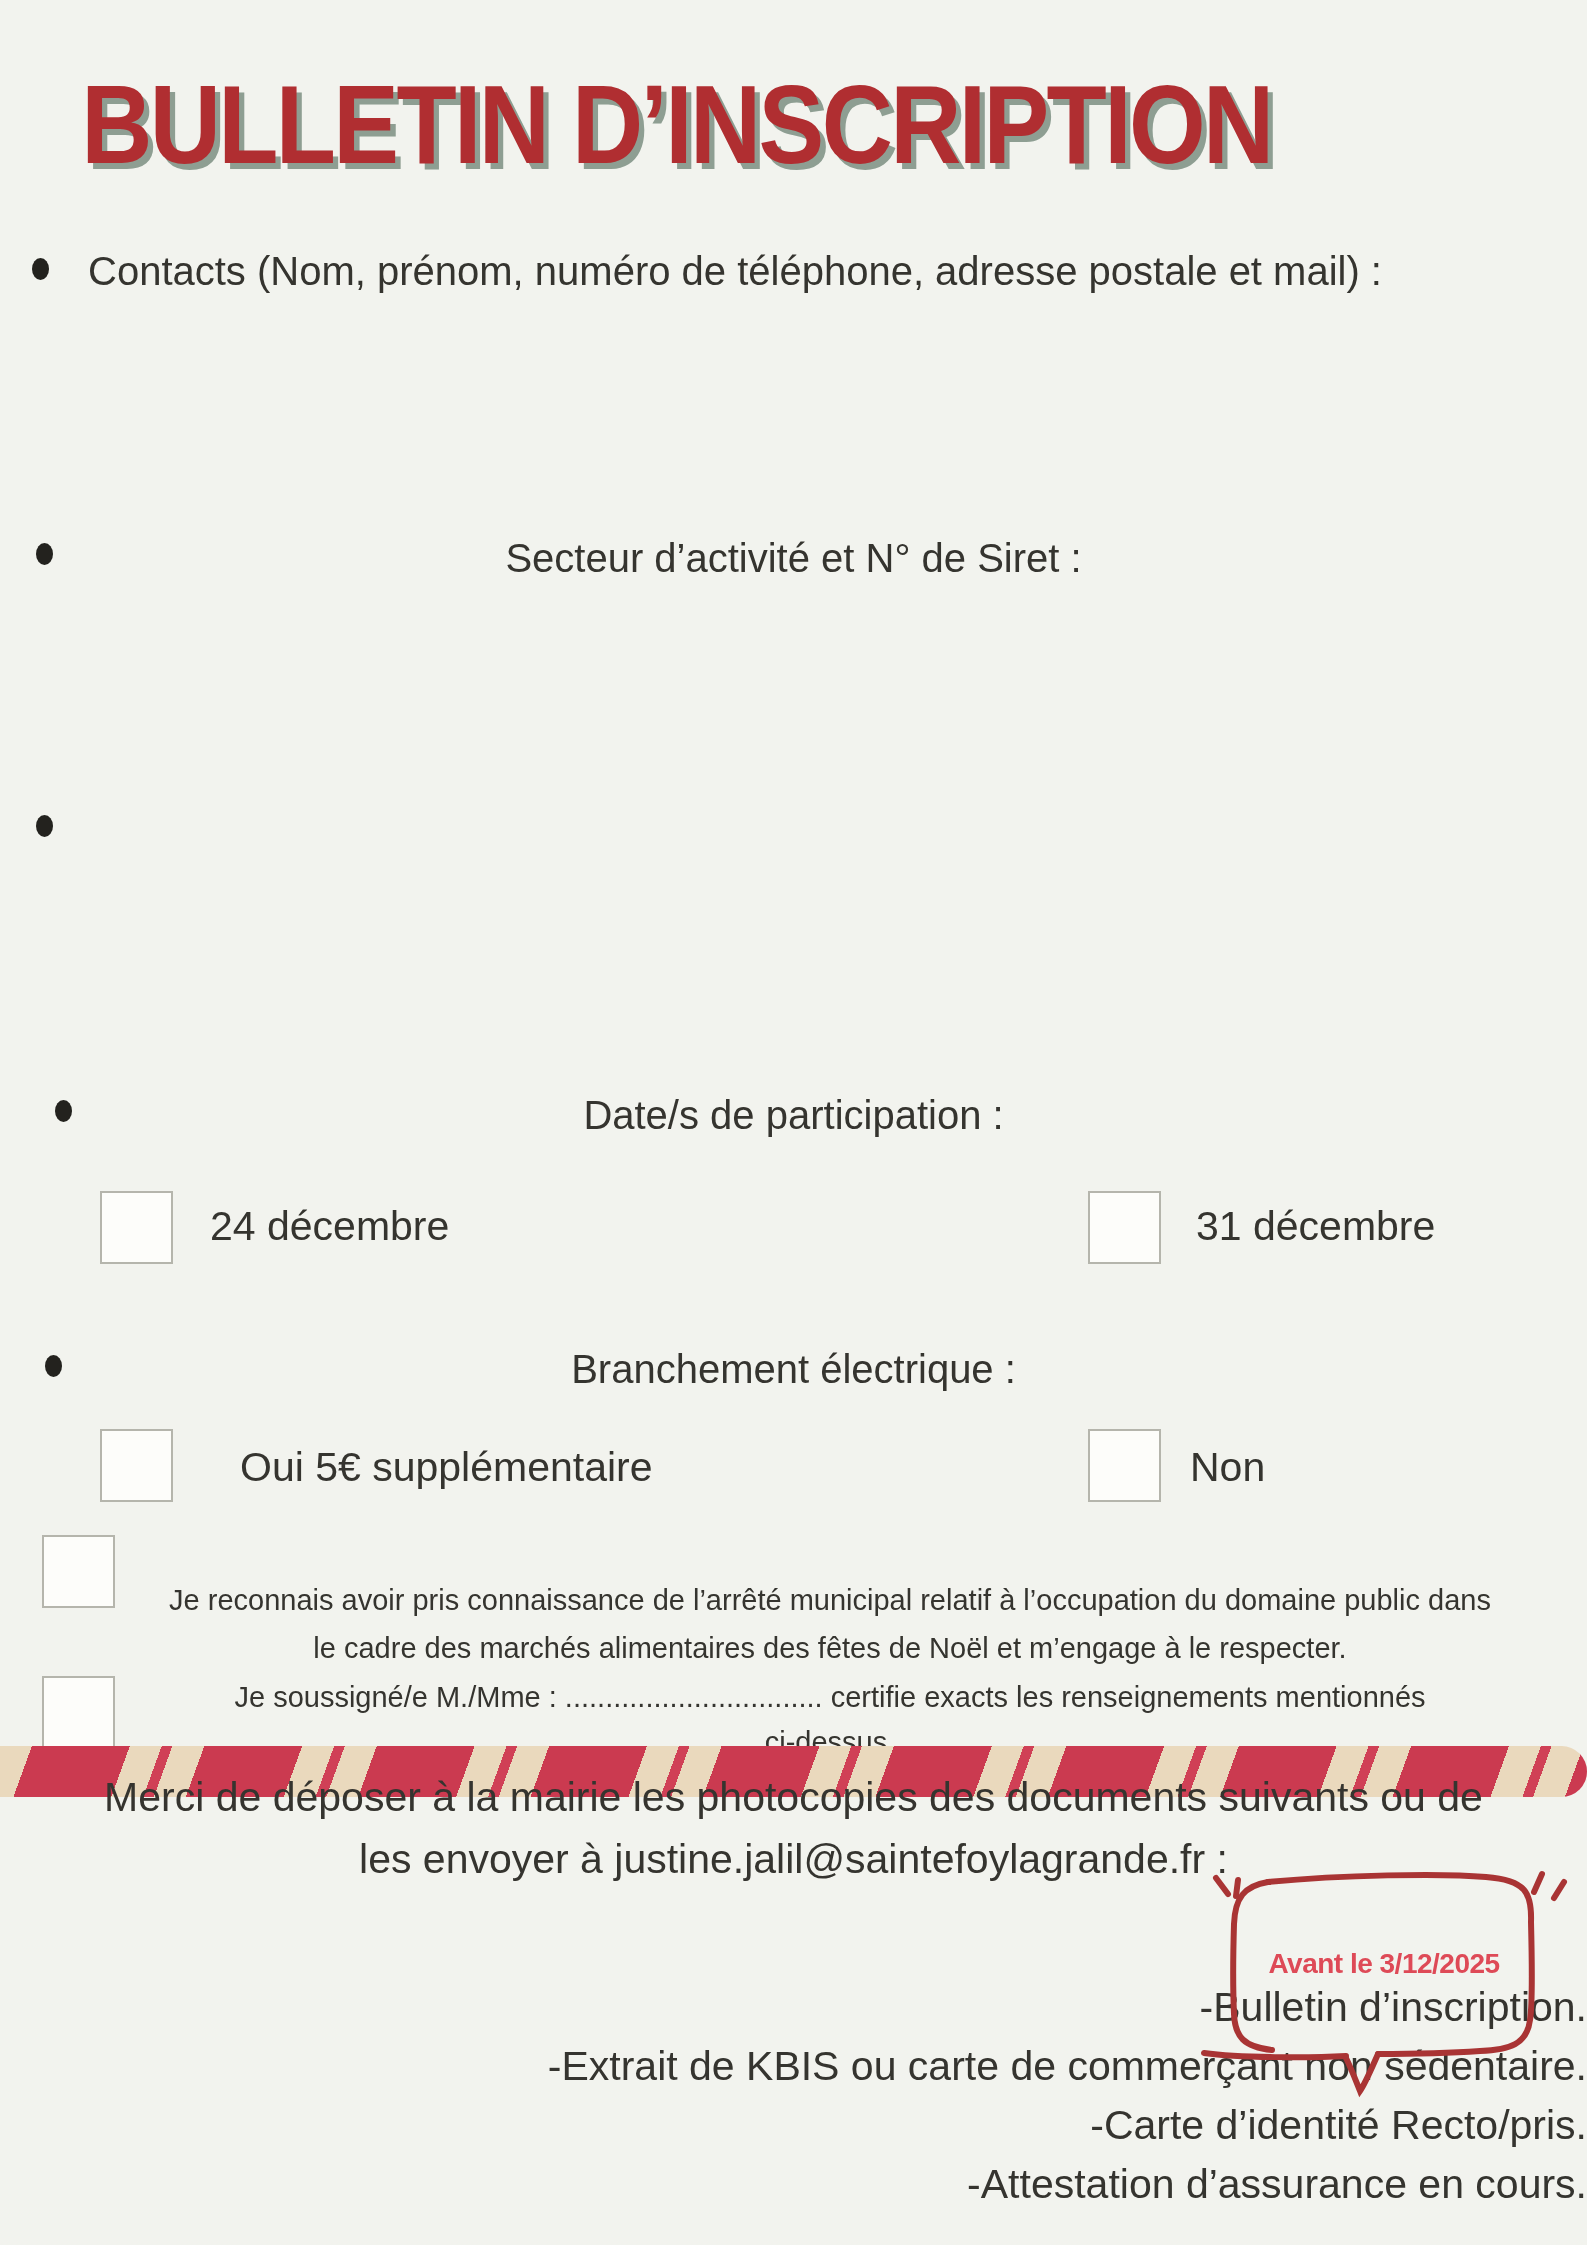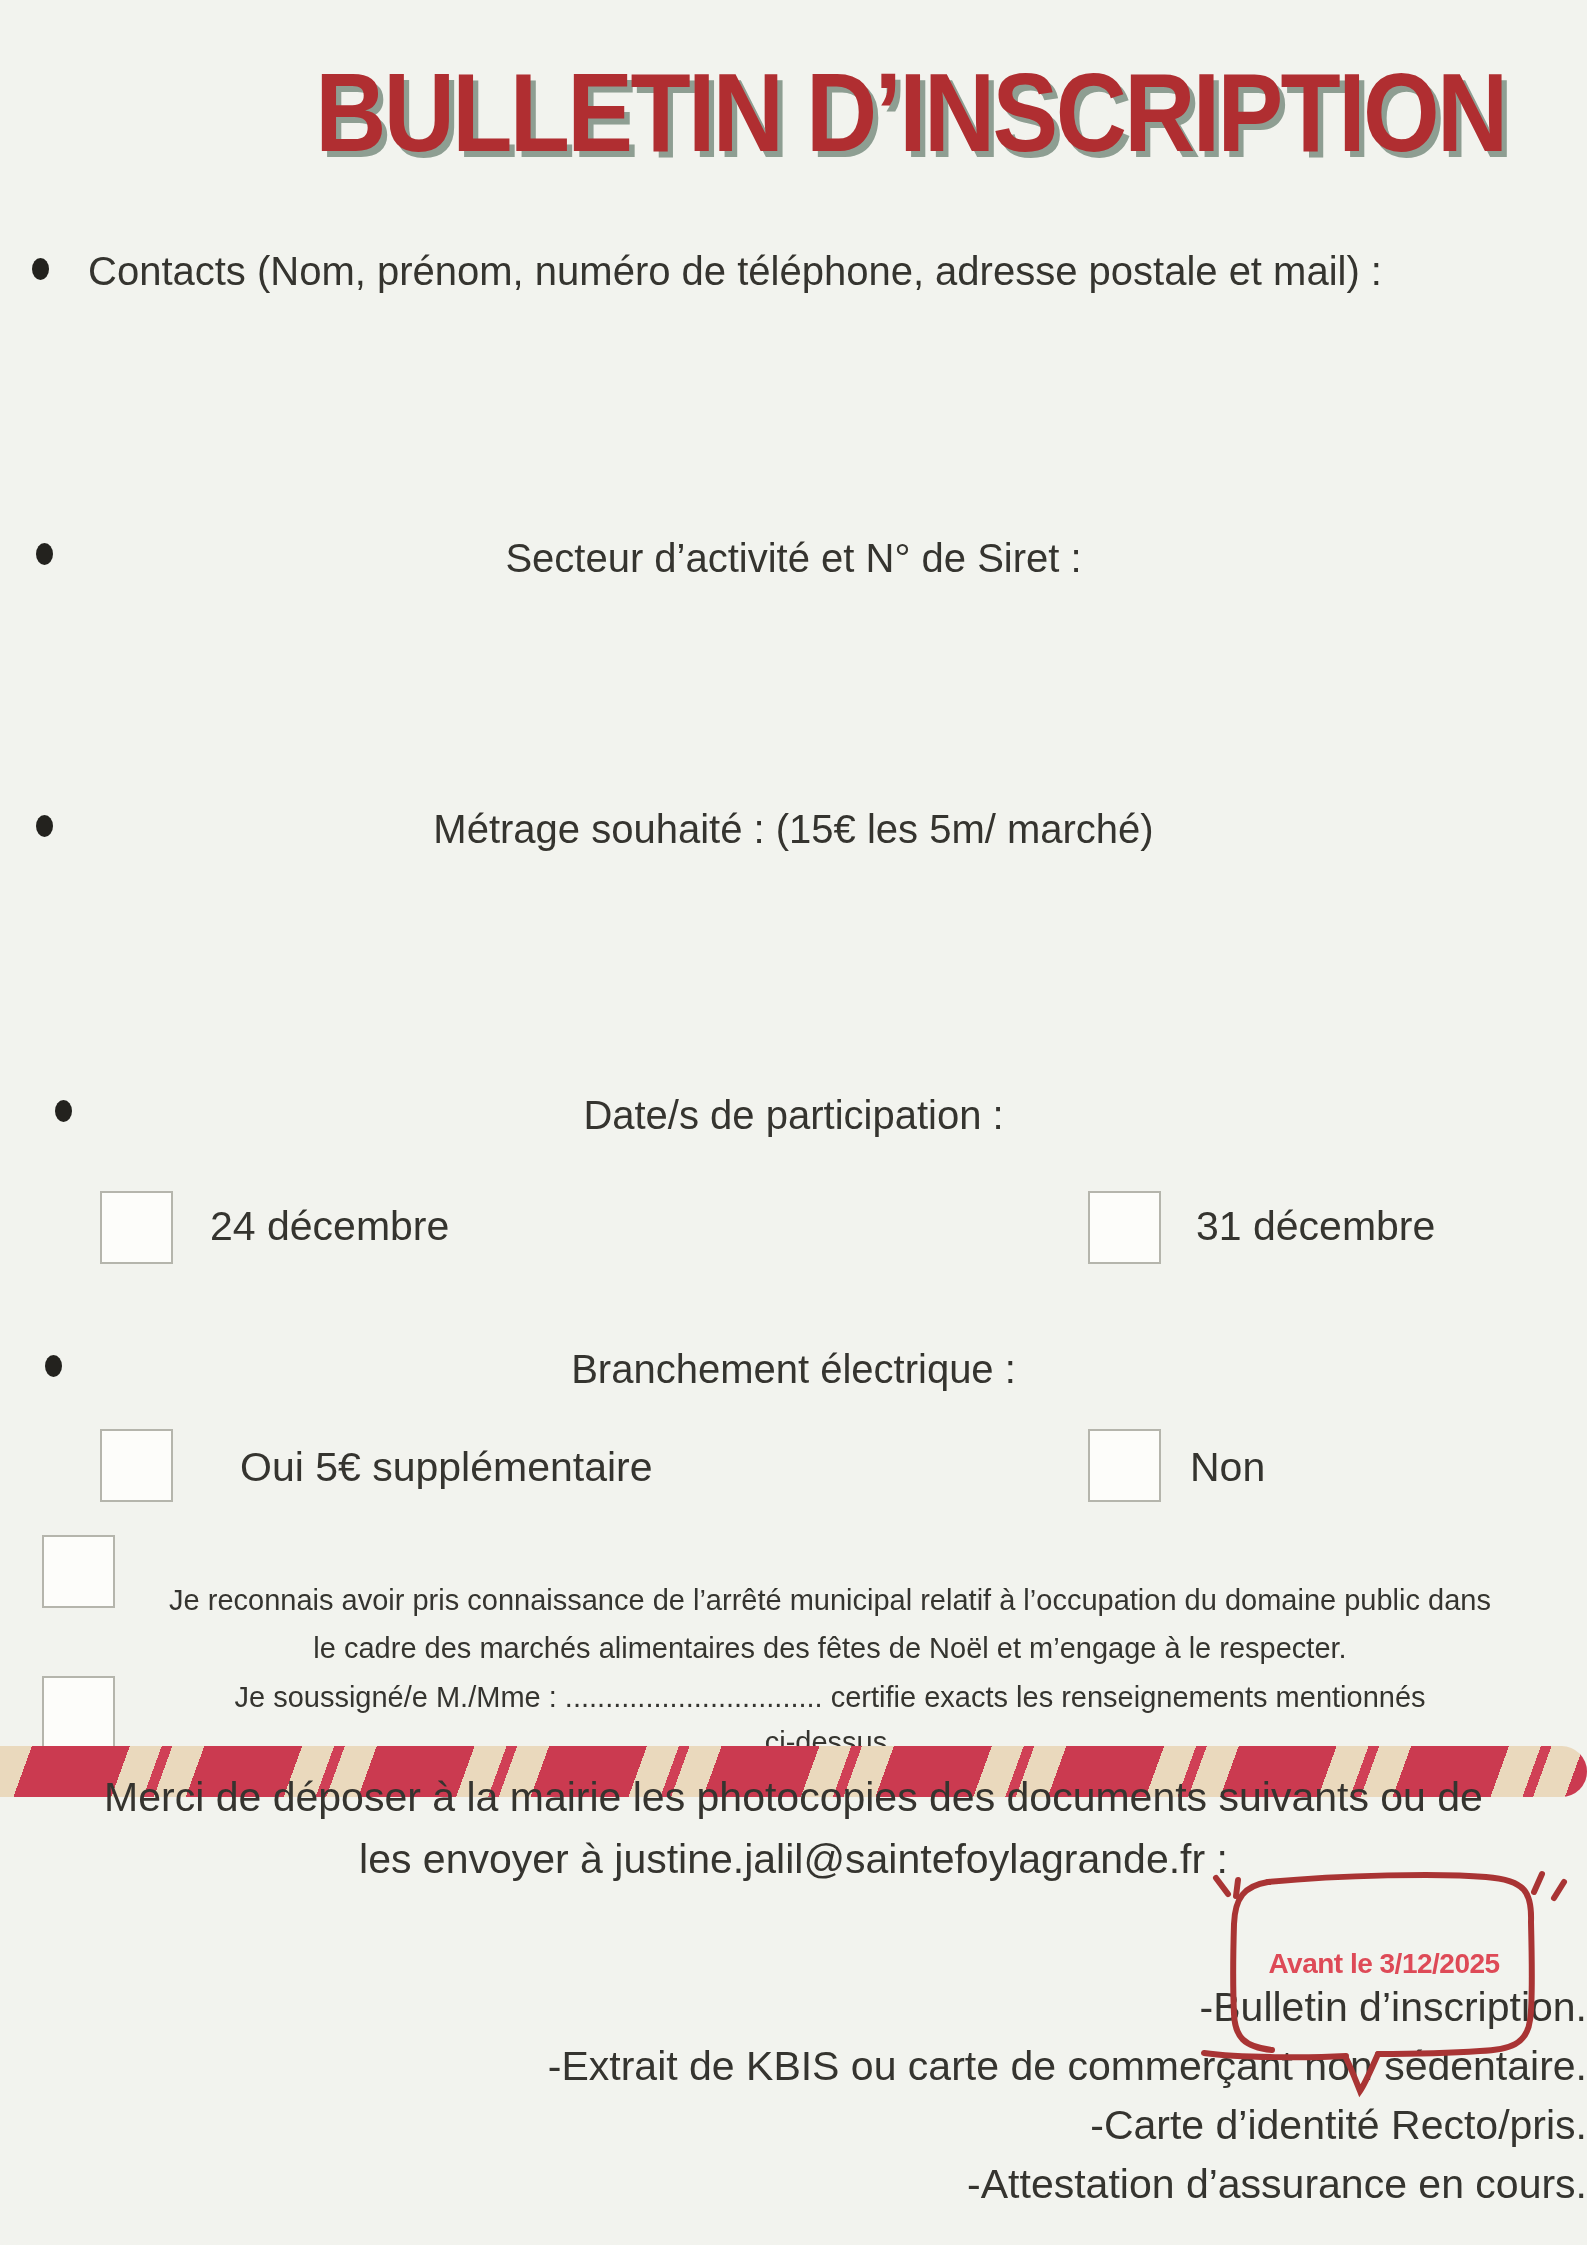--- a/index.html
+++ b/index.html
@@ -6,21 +6,21 @@
   .page{
     position:relative;
     width:1587px;height:2245px;
     background:#f2f3ee;
     font-family:"Liberation Sans",sans-serif;
     color:#35342f;
     overflow:hidden;
   }
   .abs{position:absolute;}
   
-  .title-wrap{top:48px;left:0;width:100%;text-align:right;}
+  .title-wrap{top:60px;left:0;width:100%;text-align:left;}
   .title{
     display:inline-block;
     font-size:112px;font-weight:bold;letter-spacing:-3px;
     color:#b02e31;
     text-shadow:6px 6px 0 #8e9e92;
     transform:scaleX(.88);transform-origin:center;
     white-space:nowrap;
   }
   
   .bullet-dot{
@@ -71,21 +71,20 @@
     <span class="title">BULLETIN D’INSCRIPTION</span>
   </div>
 
   <div class="abs bullet-dot" style="top:258px;left:32px;"></div>
   <div class="abs b-label" style="top:248px;left:88px;width:1480px;">Contacts (Nom, prénom, numéro de téléphone, adresse postale et mail) :</div>
 
   <div class="abs bullet-dot" style="top:543px;left:36px;"></div>
   <div class="abs b-label b-center" style="top:535px;">Secteur d’activité et N° de Siret :</div>
 
   <div class="abs bullet-dot" style="top:815px;left:36px;"></div>
-  <div class="abs b-label b-center" style="top:806px;">Métrage souhaité : (15€ les 5m/ marché)</div>
 
   <div class="abs bullet-dot" style="top:1100px;left:55px;"></div>
   <div class="abs b-label b-center" style="top:1092px;">Date/s de participation :</div>
 
   <div class="checkbox" style="top:1191px;left:100px;"></div>
   <div class="abs cb-label" style="top:1203px;left:210px;">24 décembre</div>
 
   <div class="checkbox" style="top:1191px;left:1088px;"></div>
   <div class="abs cb-label" style="top:1203px;left:1196px;">31 décembre</div>
 

